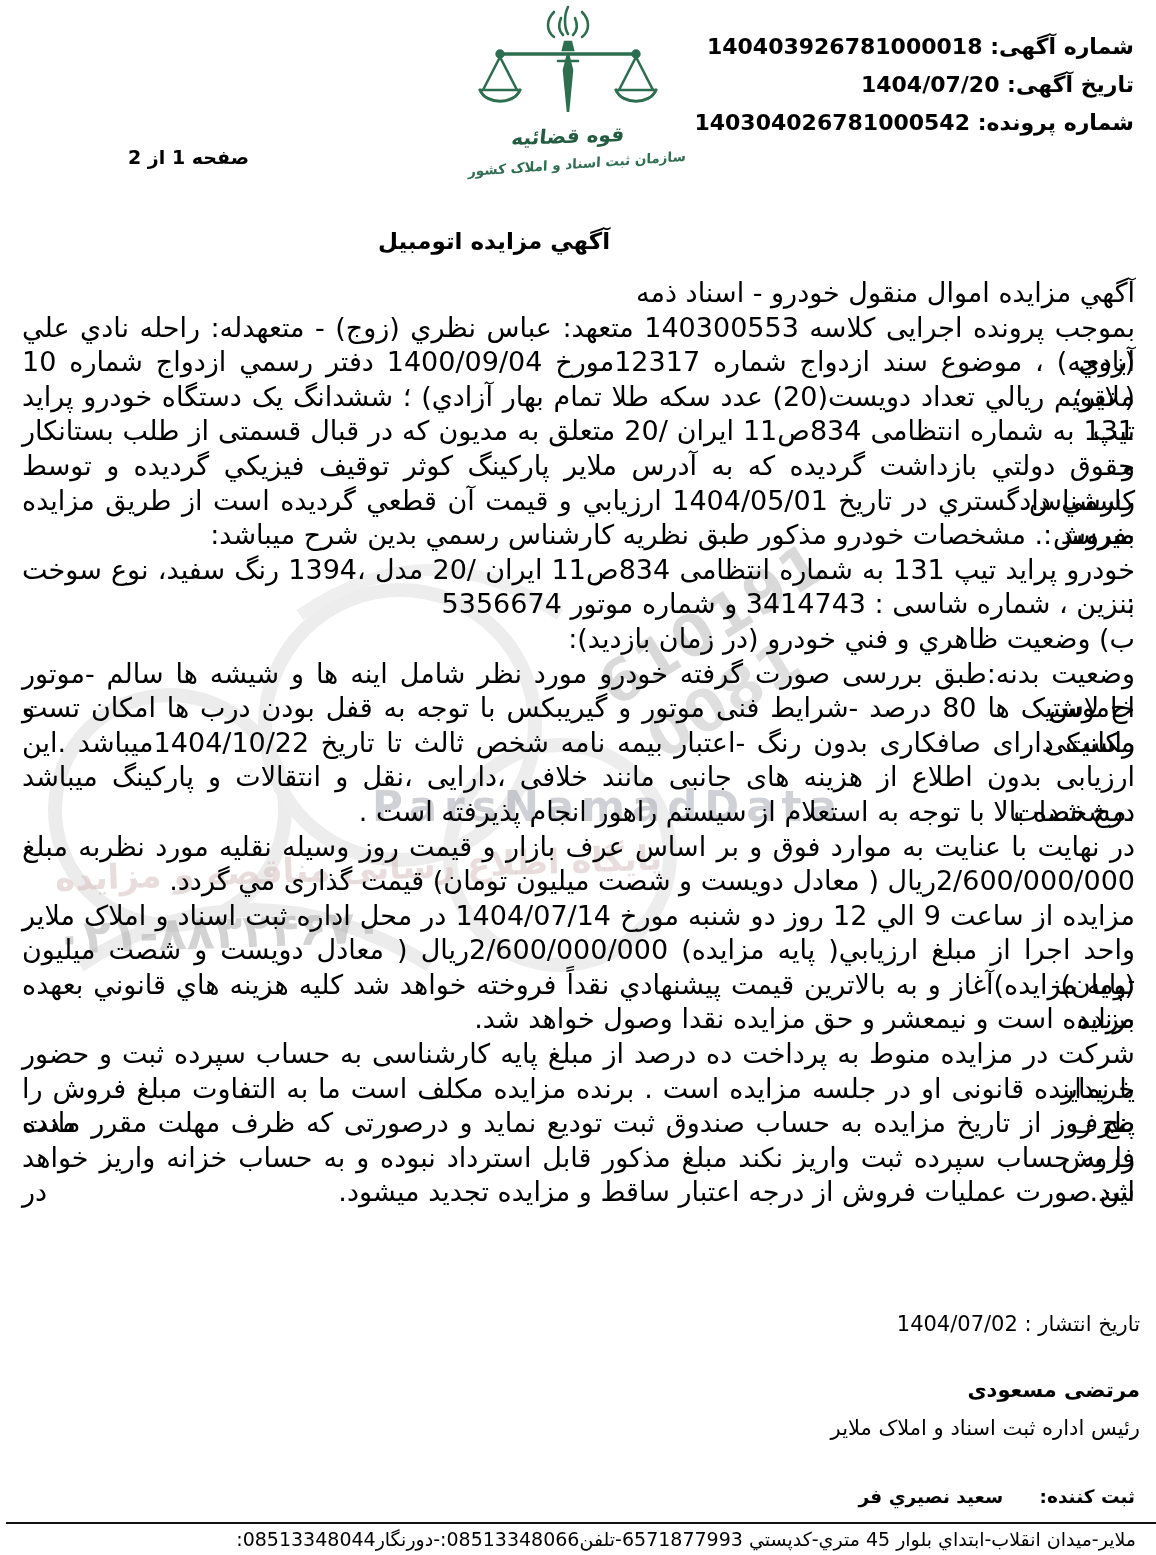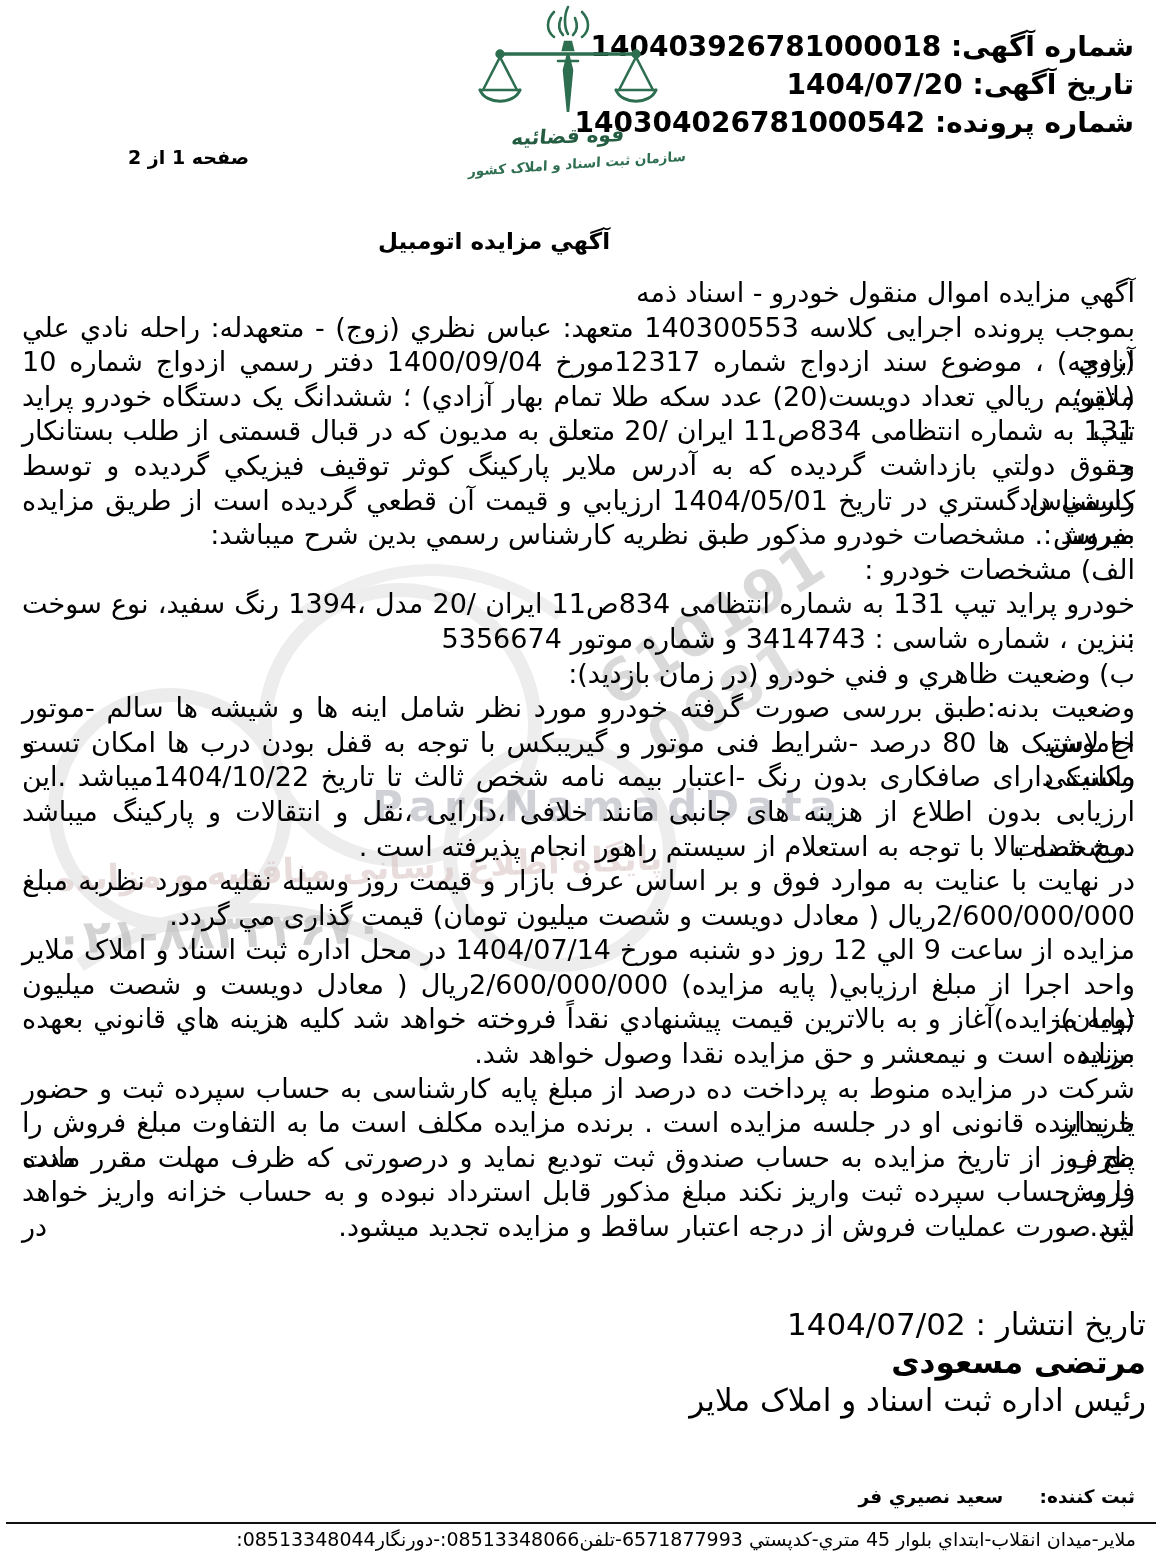--- a/index.html
+++ b/index.html
@@ -15,38 +15,38 @@
             color:rgba(175,175,175,.40);transform:rotate(-32deg);letter-spacing:2px;}
   .wm-brand{position:absolute;left:372px;top:782px;font-size:42px;font-weight:bold;
             color:rgba(148,154,166,.45);letter-spacing:7px;}
   .wm-tagline{position:absolute;left:55px;top:848px;font-size:34px;font-weight:bold;
             color:rgba(210,185,185,.50);transform:rotate(-2deg);}
   .wm-phone{position:absolute;left:55px;top:905px;font-size:46px;font-weight:bold;
             color:rgba(175,175,175,.55);transform:rotate(-2deg);letter-spacing:6px;}
 
   
   .hdr-fields{position:absolute;top:28px;right:22px;z-index:1;text-align:right;
-              font-size:28px;font-weight:700;line-height:38px;}
+              font-size:22px;font-weight:700;line-height:38px;}
   .hdr-row span{display:inline;}
   .logo{position:absolute;left:468px;top:4px;width:200px;text-align:center;z-index:1;}
   .logo-cal1{color:#235c41;font-size:20px;font-weight:bold;transform:skewX(-8deg) rotate(-2deg);margin-top:0;}
   .logo-cal2{color:#2e6e50;font-size:13.5px;font-weight:bold;transform:rotate(-4deg) skewX(-6deg);margin-top:8px;white-space:nowrap;}
   .page-num{position:absolute;left:128px;top:146px;font-size:19px;font-weight:700;z-index:1;}
 
   
   .title{position:absolute;top:228px;left:0;width:988px;text-align:center;
          font-size:23px;font-weight:bold;z-index:1;}
   .body{position:absolute;top:276px;left:22px;right:21px;z-index:1;font-size:27px;}
   .ln{height:34.6px;line-height:34.6px;text-align:right;white-space:nowrap;}
   .ln.jl{white-space:normal;text-align:justify;text-align-last:justify;}
 
   
-  .sig{position:absolute;top:1305px;right:10px;z-index:1;text-align:right;
-       font-size:31px;line-height:38px;}
-  .sig-name{font-weight:bold;}
+  .sig{position:absolute;top:1305px;right:16px;z-index:1;text-align:right;
+       font-size:21px;line-height:38px;}
+  .sig-name{font-weight:bold;margin-top:28px;}
 
   
   .registrar{position:absolute;top:1486px;right:21px;z-index:1;font-size:18.5px;font-weight:700;}
   .registrar .reg-name{margin-right:30px;}
   .rule{position:absolute;top:1522px;left:6px;right:0;border-top:2px solid #111;z-index:1;}
   .address{position:absolute;top:1528px;right:20px;z-index:1;font-size:19px;}
 </style>
 </head>
 <body>
 
@@ -120,21 +120,20 @@
 
   <main class="body" dir="rtl">
     <div class="ln">آگهي مزايده اموال منقول خودرو - اسناد ذمه</div>
     <div class="ln jl">بموجب پرونده اجرایی کلاسه 140300553 متعهد: عباس نظري (زوج) - متعهدله: راحله نادي علي آبادي</div>
     <div class="ln jl">(زوجه) ، موضوع سند ازدواج شماره 12317مورخ 1400/09/04 دفتر رسمي ازدواج شماره 10 ملایر؛</div>
     <div class="ln jl">( تقویم ریالي تعداد دویست(20) عدد سکه طلا تمام بهار آزادي) ؛ ششدانگ یک دستگاه خودرو پراید تیپ</div>
     <div class="ln jl">131 به شماره انتظامی 834ص11 ایران /20 متعلق به مدیون که در قبال قسمتی از طلب بستانکار و</div>
     <div class="ln jl">حقوق دولتي بازداشت گردیده که به آدرس ملایر پارکینگ کوثر توقیف فیزیکي گردیده و توسط کارشناس</div>
     <div class="ln jl">رسمي دادگستري در تاریخ 1404/05/01 ارزیابي و قیمت آن قطعي گردیده است از طریق مزایده بفروش</div>
     <div class="ln">میرسد :. مشخصات خودرو مذکور طبق نظریه کارشناس رسمي بدین شرح میباشد:</div>
-    <div class="ln">الف) مشخصات خودرو :</div>
     <div class="ln jl">خودرو پراید تیپ 131 به شماره انتظامی 834ص11 ایران /20 مدل ،1394 رنگ سفید، نوع سوخت :</div>
     <div class="ln">بنزین ، شماره شاسی : 3414743 و شماره موتور 5356674</div>
     <div class="ln">ب) وضعیت ظاهري و فني خودرو (در زمان بازدید):</div>
     <div class="ln jl">وضعیت بدنه:طبق بررسی صورت گرفته خودرو مورد نظر شامل اینه ها و شیشه ها سالم -موتور خاموش و</div>
     <div class="ln jl">اج لاستیک ها 80 درصد -شرایط فنی موتور و گیریبکس با توجه به قفل بودن درب ها امکان تست مکانیکی</div>
     <div class="ln jl">راست دارای صافکاری بدون رنگ -اعتبار بیمه نامه شخص ثالث تا تاریخ 1404/10/22میباشد .این</div>
     <div class="ln jl">ارزیابی بدون اطلاع از هزینه های جانبی مانند خلافی ،دارایی ،نقل و انتقالات و پارکینگ میباشد .مشخصات</div>
     <div class="ln">درج شده بالا با توجه به استعلام از سیستم راهور انجام پذیرفته است .</div>
     <div class="ln jl">در نهایت با عنایت به موارد فوق و بر اساس عرف بازار و قیمت روز وسیله نقلیه مورد نظربه مبلغ</div>
     <div class="ln">2/600/000/000ریال ( معادل دویست و شصت میلیون تومان) قیمت گذاری مي گردد.</div>

